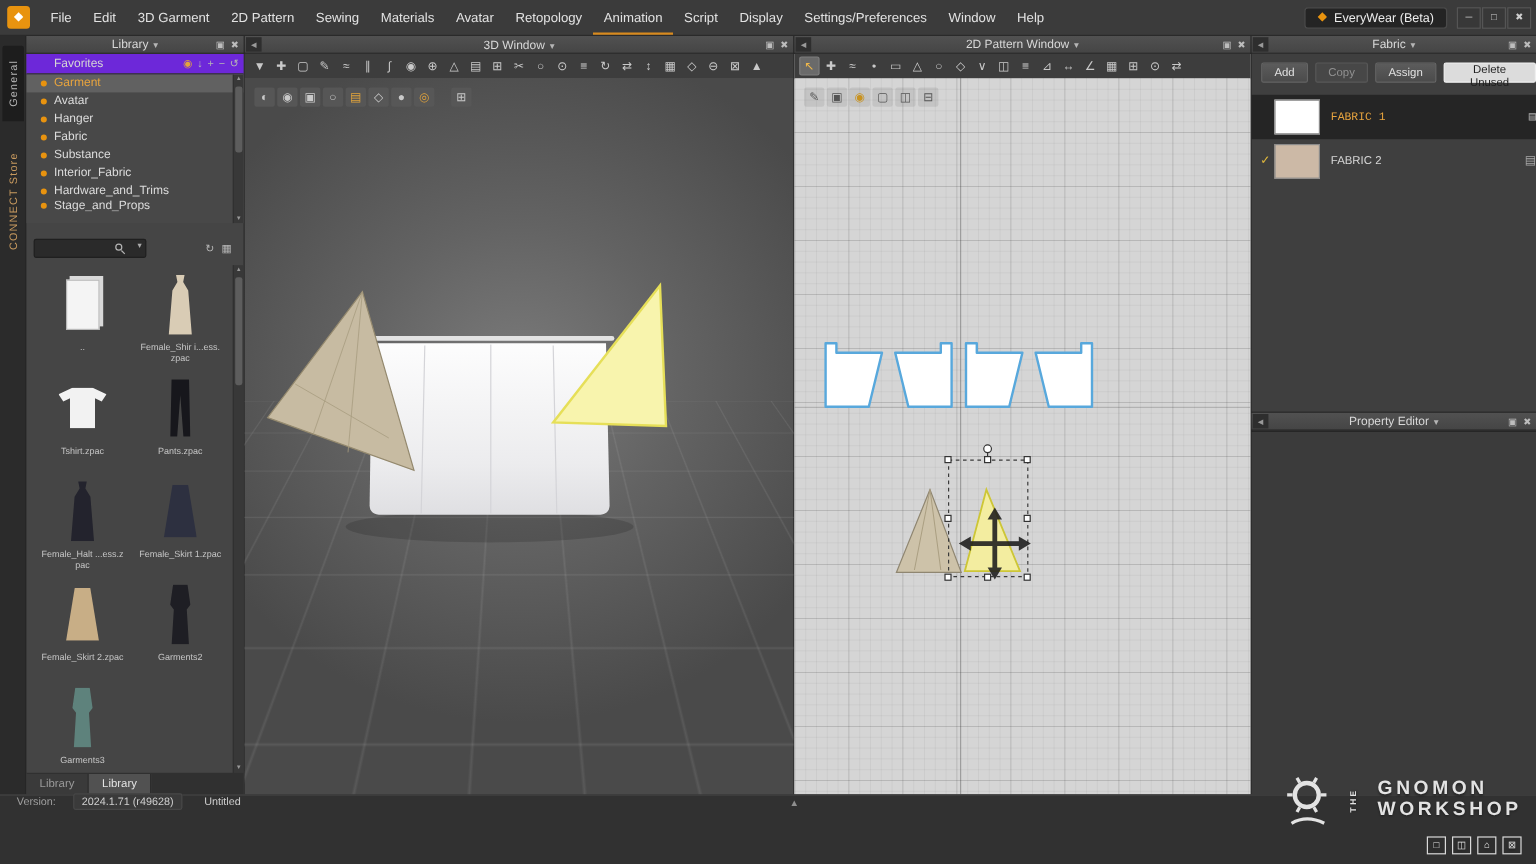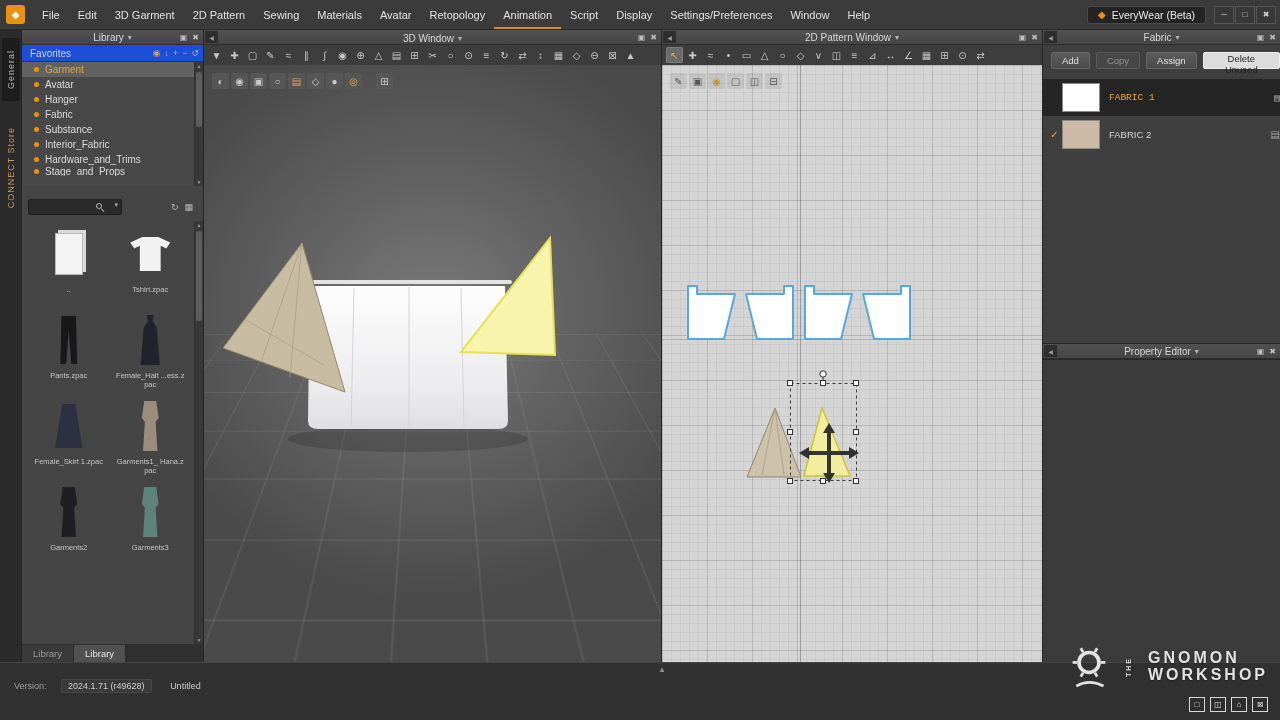--- a/index.html
+++ b/index.html
@@ -34,22 +34,22 @@
   .ph-title{display:flex;align-items:center;gap:4px;}
   .caret{font-size:8px;color:#b5b5b5;}
   .ph-icons{position:absolute;right:4px;top:0;height:100%;display:flex;align-items:center;gap:5px;}
   .ph-ic{font-size:8px;color:#bdbdbd;cursor:default;}
   .ph-collapse{position:absolute;left:1px;top:1px;width:13px;height:12px;background:#2e2e2e;color:#999;
                font-size:6px;display:flex;align-items:center;justify-content:center;}
   
   .panel{position:absolute;box-sizing:border-box;}
   
   .library{left:22px;top:45px;width:181px;height:617px;background:#454545;}
-  .fav-row{height:16px;background:#1d4ed8;border-bottom:1px solid #333;display:flex;align-items:center;
-           padding:0 4px 0 8px;font-size:10px;color:#d5d5d5;}
+  .fav-row{height:16px;background:#6d28d9;border-bottom:1px solid #333;display:flex;align-items:center;
+           padding:0 4px 0 23px;font-size:10px;color:#d5d5d5;}
   .fav-icons{margin-left:auto;display:flex;gap:4px;}
   .mini-ic{font-size:9px;color:#b5b5b5;cursor:default;}
   .mini-ic.accent{color:#e2a43c;}
   .cat-list{position:relative;height:124px;overflow:hidden;background:#484848;}
   .cat-row{height:15px;display:flex;align-items:center;gap:6px;padding-left:12px;font-size:10px;color:#dcdcdc;cursor:default;}
   .cat-row.selected{background:#616161;}
   .cat-row.selected .cat-label{color:#e8a43e;}
   .cat-row.clipped{height:9px;overflow:hidden;}
   .cat-dot{width:5px;height:5px;border-radius:50%;background:#e8930f;flex:none;}
   .vscroll{position:absolute;right:0;top:0;bottom:0;width:8px;background:#383838;border-left:1px solid #303030;}
@@ -122,21 +122,21 @@
   .fab-row{height:37px;display:flex;align-items:center;padding-left:4px;cursor:default;}
   .fab-row.selected{background:#252525;font-family:Liberation Mono, monospace;}
   .fab-check{width:15px;font-size:10px;color:#e0b83c;text-align:center;flex:none;}
   .fab-swatch{width:38px;height:29px;border:1px solid #8a8a8a;margin-right:9px;flex:none;box-sizing:border-box;}
   .fab-name{flex:1;font-size:9.5px;color:#d6d6d6;}
   .fab-row.selected .fab-name{color:#e8a43e;}
   .fab-io{font-size:10px;color:#a8a8a8;margin-right:8px;}
   
   .statusbar{position:absolute;left:0;top:662px;width:1280px;height:58px;background:#313131;
              border-top:1px solid #454545;font-size:9px;color:#9f9f9f;}
-  .sb-label{margin-left:14px;display:inline-block;margin-top:18px;}
+  .sb-label{margin-left:14px;display:inline-block;margin-top:0;}
   .sb-value{margin-left:12px;color:#cfcfcf;background:#3a3a3a;border:1px solid #474747;border-radius:2px;padding:1px 6px;}
   .sb-file{margin-left:16px;color:#cfcfcf;}
   .sb-collapse{position:absolute;left:658px;top:2px;font-size:8px;color:#8f8f8f;}
   
   .watermark{position:absolute;right:12px;bottom:8px;display:flex;flex-direction:column;align-items:flex-end;
              color:#f2f2f2;opacity:.92;text-shadow:0 1px 2px rgba(0,0,0,.45);pointer-events:none;}
   .wm-row{display:flex;align-items:center;gap:16px;}
   .wm-the{writing-mode:vertical-rl;transform:rotate(180deg);font-size:7px;letter-spacing:2px;font-weight:bold;}
   .wm-line1,.wm-line2{font-size:16px;font-weight:bold;letter-spacing:3px;line-height:1.05;}
   .wm-controls{display:flex;gap:5px;margin-top:5px;pointer-events:auto;}
@@ -319,20 +319,26 @@
     </div>
     <div class="thumb-grid">
 
         <div class="thumb">
           <div class="thumbwrap">
             <div class="shape shape-folder" style="background: rgb(244, 244, 244);"></div>
           </div>
           <div class="thumb-label">..</div>
         </div>
 
+        <div class="thumb">
+          <div class="thumbwrap">
+            <div class="shape shape-dress" style="background: rgb(217, 204, 181);"></div>
+          </div>
+          <div class="thumb-label">Female_Shir i...ess.zpac</div>
+        </div>
 
         <div class="thumb">
           <div class="thumbwrap">
             <div class="shape shape-tshirt" style="background: rgb(242, 242, 242);"></div>
           </div>
           <div class="thumb-label">Tshirt.zpac</div>
         </div>
 
         <div class="thumb">
           <div class="thumbwrap">
@@ -348,27 +354,27 @@
           <div class="thumb-label">Female_Halt ...ess.zpac</div>
         </div>
 
         <div class="thumb">
           <div class="thumbwrap">
             <div class="shape shape-skirt" style="background: rgb(45, 48, 64);"></div>
           </div>
           <div class="thumb-label">Female_Skirt 1.zpac</div>
         </div>
 
-
-        <div class="thumb">
-          <div class="thumbwrap">
-            <div class="shape shape-outfit" style="background: rgb(154, 141, 123);"></div>
-          </div>
-          <div class="thumb-label">Garments1_ Hana.zpac</div>
-        </div>
+        <div class="thumb">
+          <div class="thumbwrap">
+            <div class="shape shape-skirt" style="background: rgb(200, 174, 134);"></div>
+          </div>
+          <div class="thumb-label">Female_Skirt 2.zpac</div>
+        </div>
+
 
         <div class="thumb">
           <div class="thumbwrap">
             <div class="shape shape-outfit" style="background: rgb(30, 30, 36);"></div>
           </div>
           <div class="thumb-label">Garments2</div>
         </div>
 
         <div class="thumb">
           <div class="thumbwrap">

